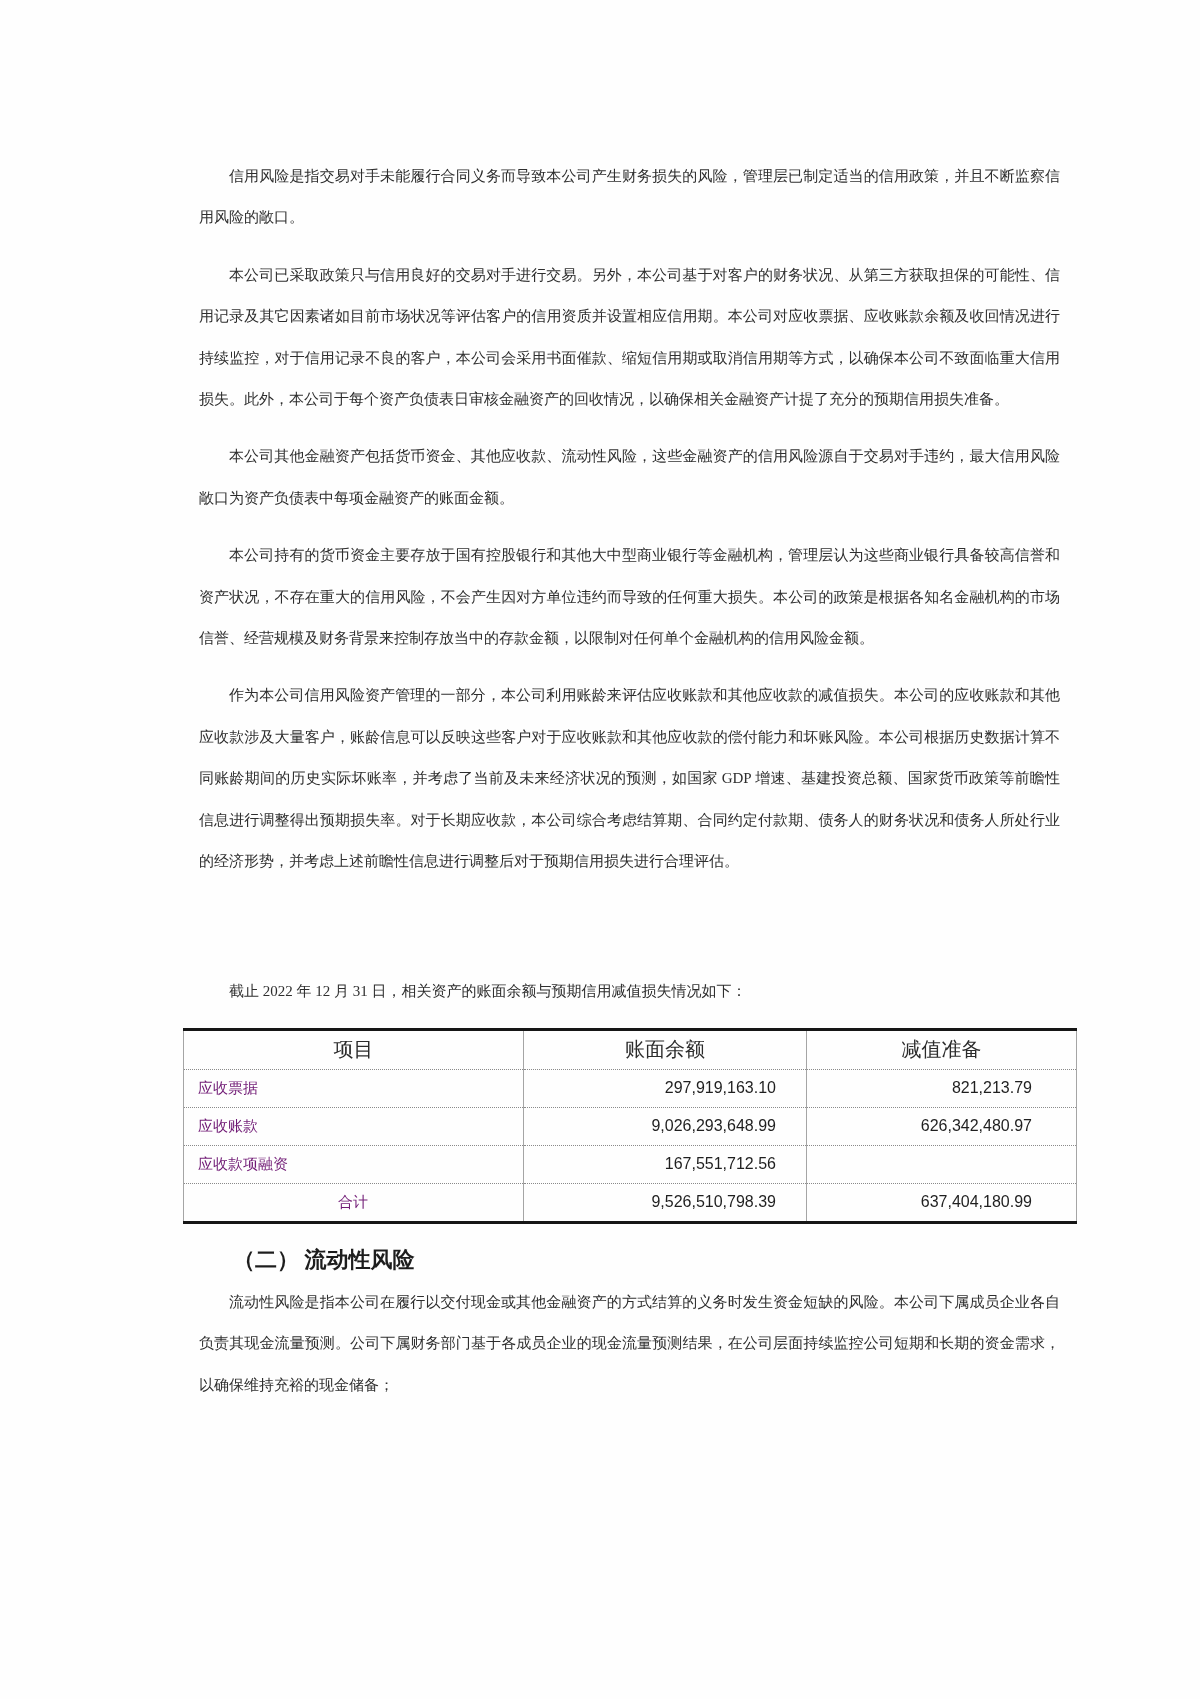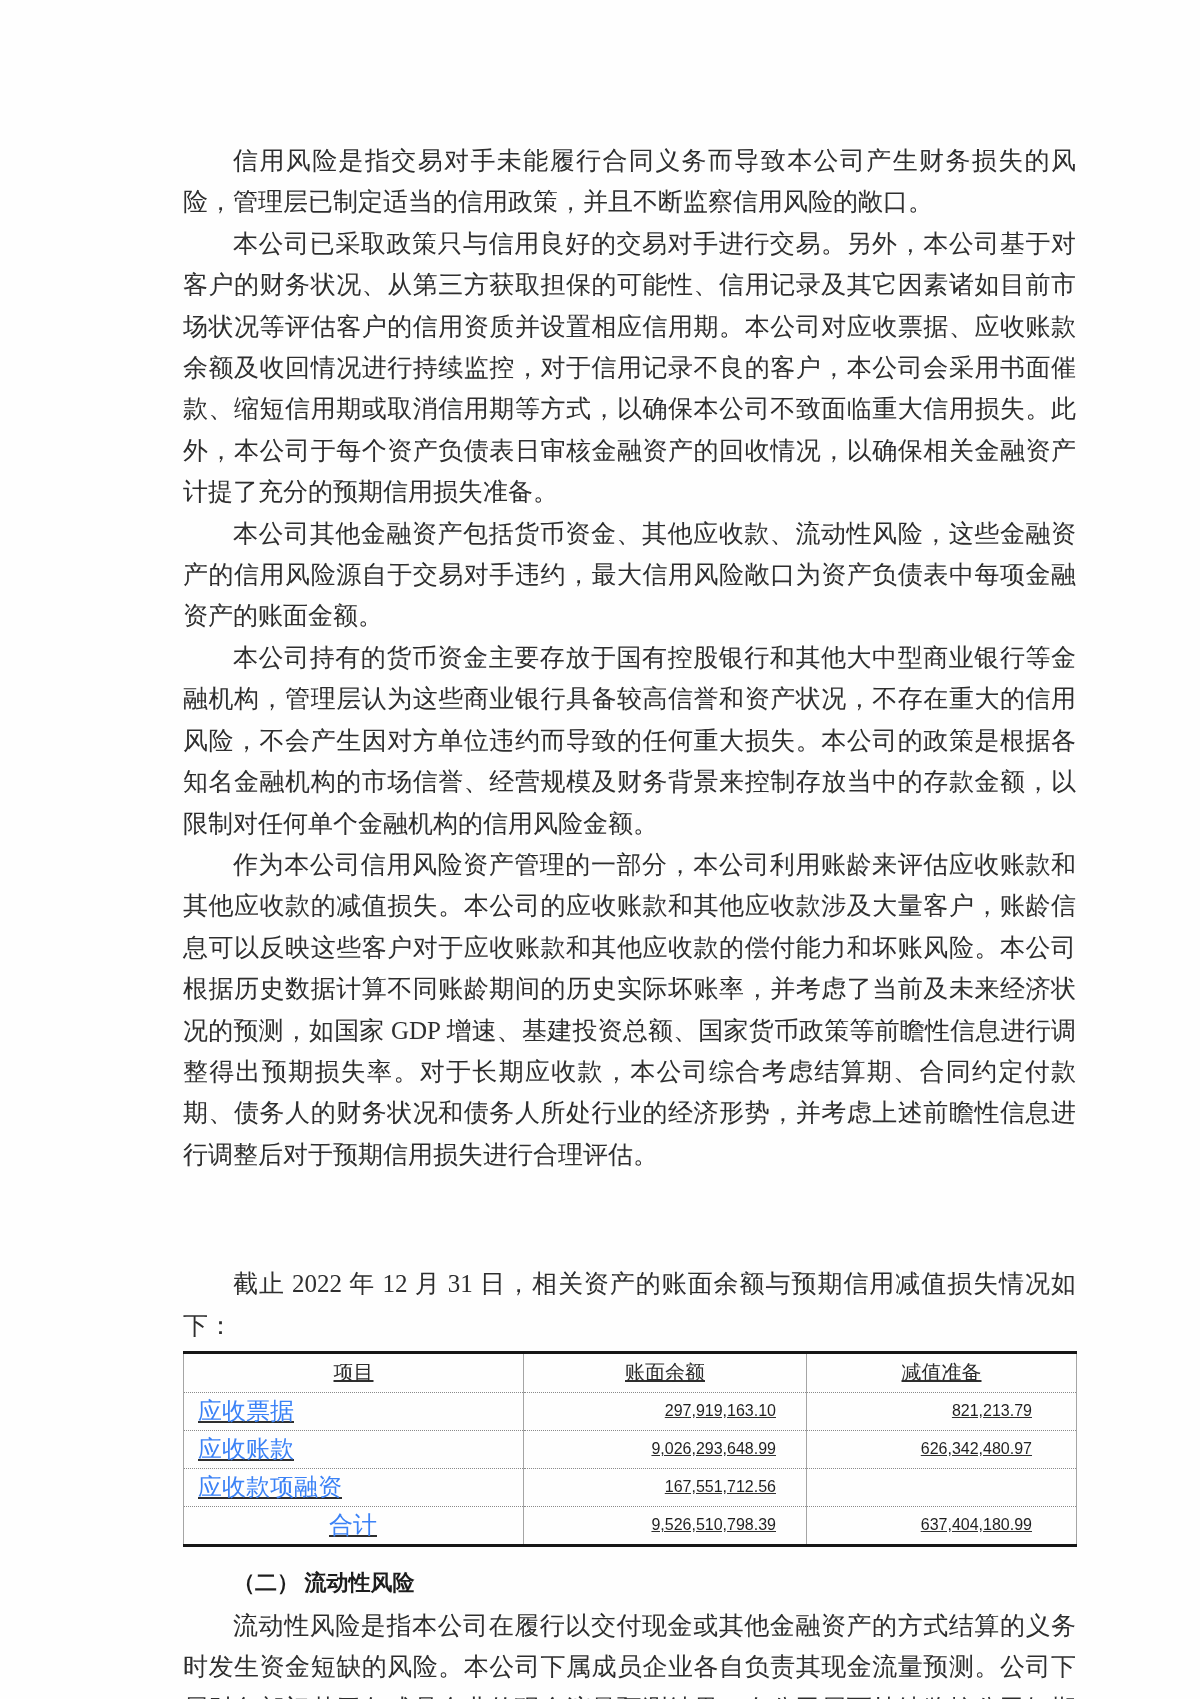--- a/index.html
+++ b/index.html
@@ -16,65 +16,64 @@
     font-family: "Liberation Serif", "DejaVu Serif", serif;
     color: #2e2e2e;
   }
   .content {
     position: absolute;
     left: 183px;
     top: 140px;
     width: 893px;
   }
   .para {
-    margin: 0;
-    font-size: 25px;
+    margin: 16px;
+    font-size: 15px;
     line-height: 41.4px;
     text-align: justify;
     text-indent: 2em;
     letter-spacing: 0;
     color: #2e2e2e;
   }
   .table-intro {
     margin-top: 88px;
   }
   table.fin-table {
     width: 893px;
     margin-top: 5px;
     border-collapse: collapse;
     table-layout: fixed;
     border-top: 3px solid #161616;
     border-bottom: 3px solid #161616;
     border-left: 1px solid #a5a5a5;
     border-right: 1px solid #a5a5a5;
-    text-decoration: underline;
   }
   table.fin-table th {
     height: 36px;
     font-size: 20px;
     font-weight: normal;
     text-align: center;
     color: #2b2b2b;
   }
   table.fin-table td {
     height: 35px;
     vertical-align: middle;
   }
   table.fin-table td + td,
   table.fin-table th + th {
     border-left: 1px solid #a5a5a5;
   }
   table.fin-table tbody tr td {
     border-top: 1px dotted #8a8a8a;
   }
   .cell-item {
-    font-size: 24px;
+    font-size: 15px;
     text-align: left;
     padding-left: 14px;
-    color: #3b82f6;
+    color: #701a75;
   }
   .cell-num {
     font-family: "Liberation Sans", "DejaVu Sans", sans-serif;
     font-size: 16px;
     text-align: right;
     color: #1f1f1f;
   }
   .cell-balance { padding-right: 30px; }
   .cell-impair  { padding-right: 44px; }
   tr.total-row .cell-item {

